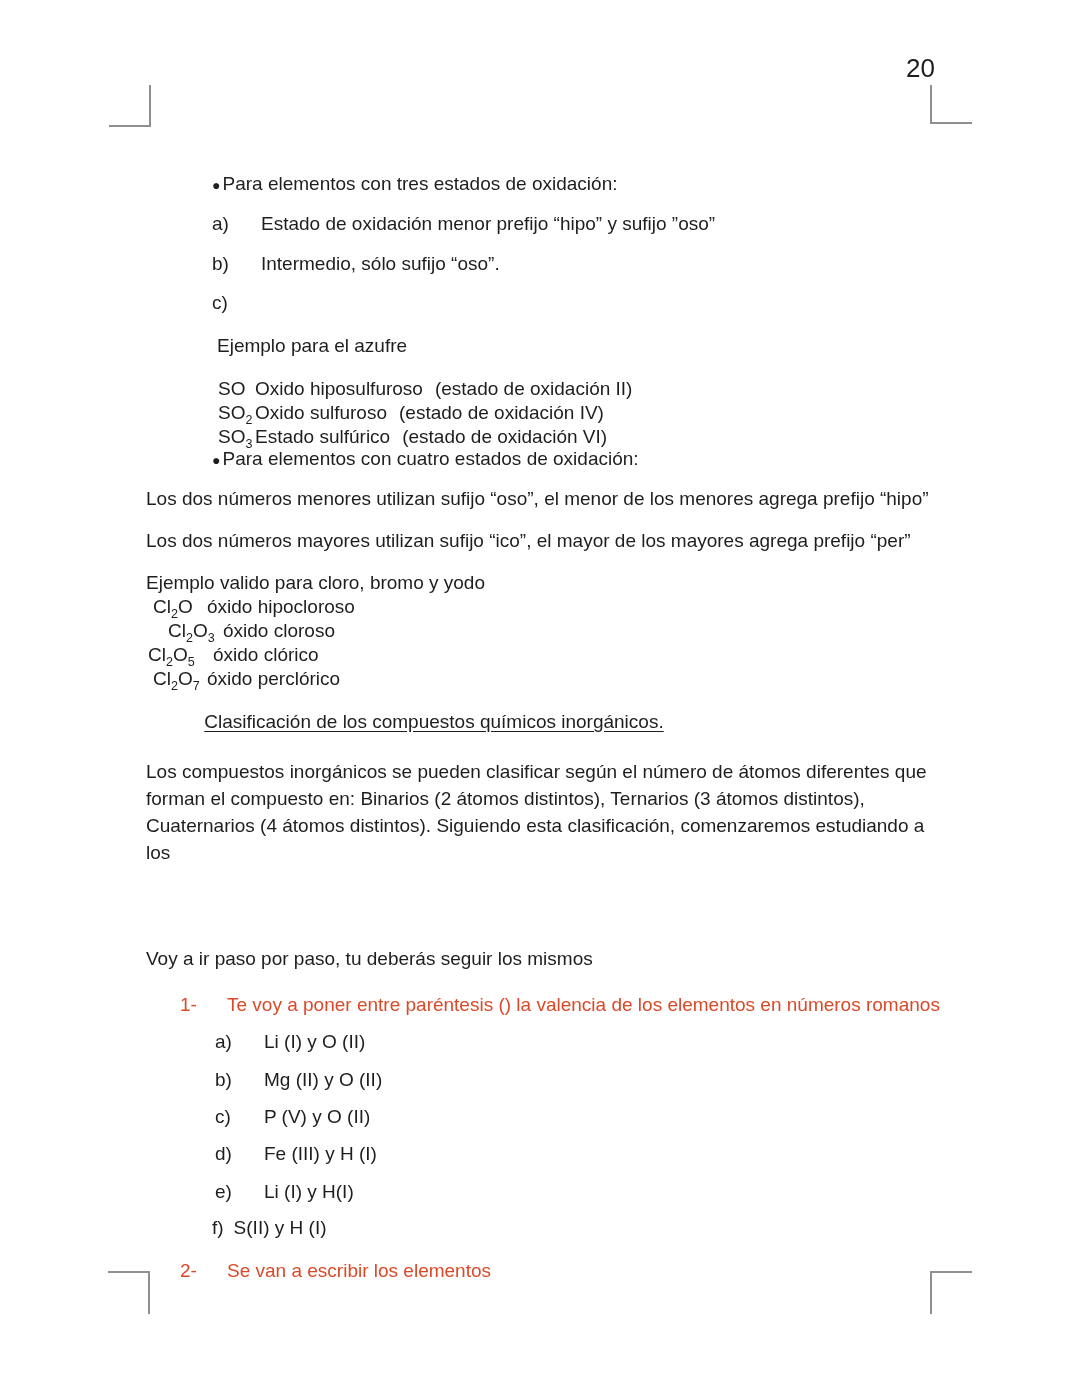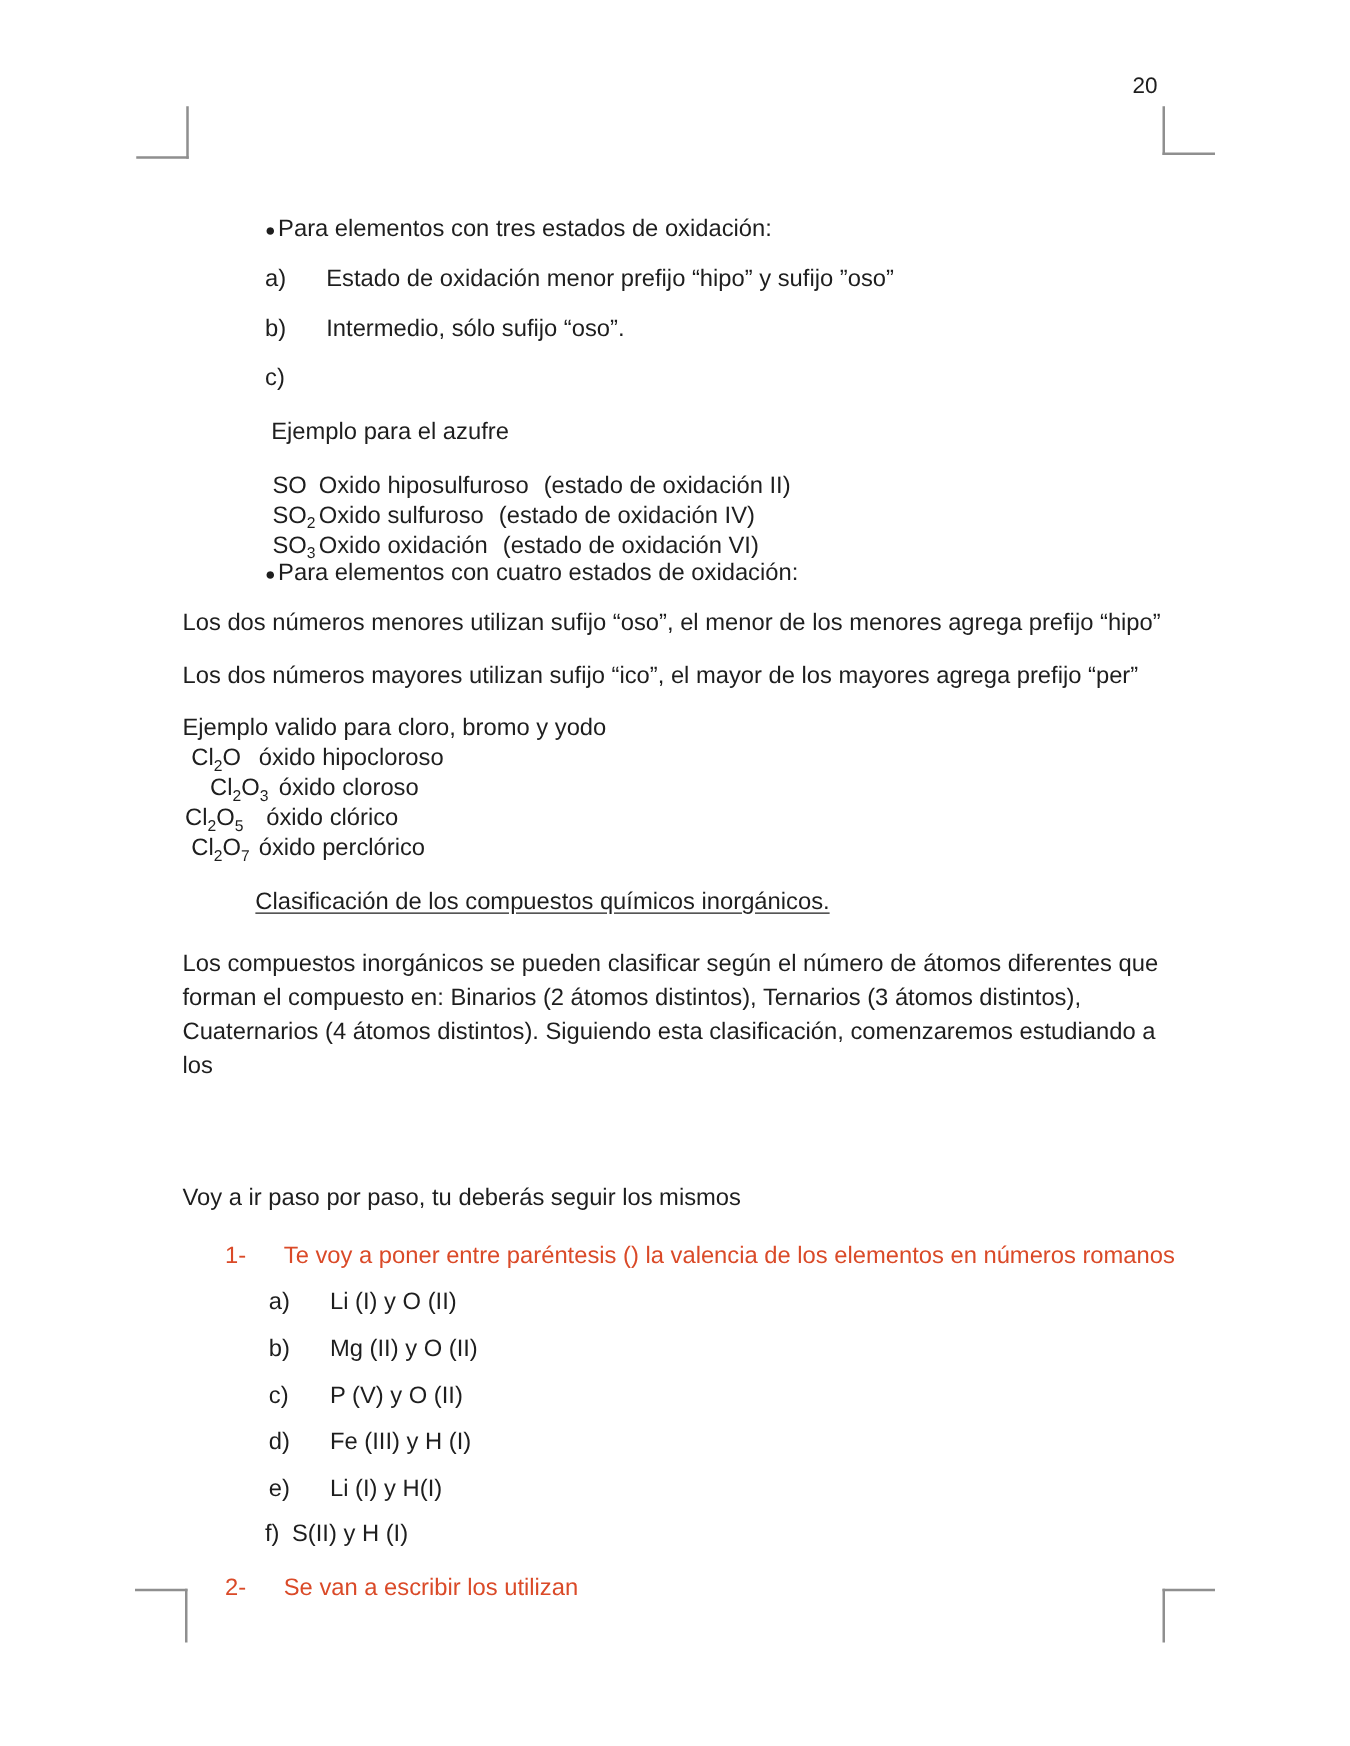--- a/index.html
+++ b/index.html
@@ -7,21 +7,21 @@
     position:relative;
     width:1080px;height:1397px;
     background:#ffffff;
     font-family:"Liberation Sans","DejaVu Sans",sans-serif;
     font-size:19px;
     color:#1e1e1e;
     overflow:hidden;
   }
   .abs{position:absolute;line-height:24px;white-space:nowrap;margin-top:48px;}
   .wrap{white-space:normal;width:795px;line-height:27px;}
-  .page-number{position:absolute;left:906px;top:56px;font-size:18px;line-height:24px;}
+  .page-number{position:absolute;left:906px;top:56px;font-size:26px;line-height:24px;}
   
   .mark{position:absolute;border:0 solid #8f8f8f;}
   .mark-tl{left:109px;top:85px;width:40px;height:40px;border-right-width:2px;border-bottom-width:2px;}
   .mark-tr{left:930px;top:85px;width:40px;height:37px;border-left-width:2px;border-bottom-width:2px;}
   .mark-bl{left:108px;top:1271px;width:40px;height:41px;border-right-width:2px;border-top-width:2px;}
   .mark-br{left:930px;top:1271px;width:40px;height:41px;border-left-width:2px;border-top-width:2px;}
   
   .bullet-line{left:212px;}
   .bullet{font-size:14px;margin-right:2px;}
   
@@ -83,21 +83,21 @@
     <span>Oxido hiposulfuroso</span>
     <span class="so-state">(estado de oxidación II)</span>
   </div>
   <div class="abs so-row" style="top:353px">
     <span class="so-f">SO<sub>2</sub></span>
     <span>Oxido sulfuroso</span>
     <span class="so-state">(estado de oxidación IV)</span>
   </div>
   <div class="abs so-row" style="top:377px">
     <span class="so-f">SO<sub>3</sub></span>
-    <span>Oxido oxidación</span>
+    <span>Estado sulfúrico</span>
     <span class="so-state">(estado de oxidación VI)</span>
   </div>
 
   <div class="abs bullet-line" style="top:399px">
     <span class="bullet">●</span><span>Para elementos con cuatro estados de oxidación:</span>
   </div>
 
   <div class="abs body-left" style="top:439px">Los dos números menores utilizan sufijo “oso”, el menor de los menores agrega prefijo “hipo”</div>
   <div class="abs body-left" style="top:481px">Los dos números mayores utilizan sufijo “ico”, el mayor de los mayores agrega prefijo “per”</div>
 
@@ -150,16 +150,16 @@
     <span class="li-label">e)</span>
     <span>Li (I) y H(I)</span>
   </div>
   <div class="abs li li-f" style="top:1168px">
     <span class="li-label">f)</span>
     <span>S(II) y H (I)</span>
   </div>
 
   <div class="abs step" style="top:1211px">
     <span class="step-num">2-</span>
-    <span>Se van a escribir los utilizan</span>
+    <span>Se van a escribir los elementos</span>
   </div>
 
 </div>
 
 </body></html>

